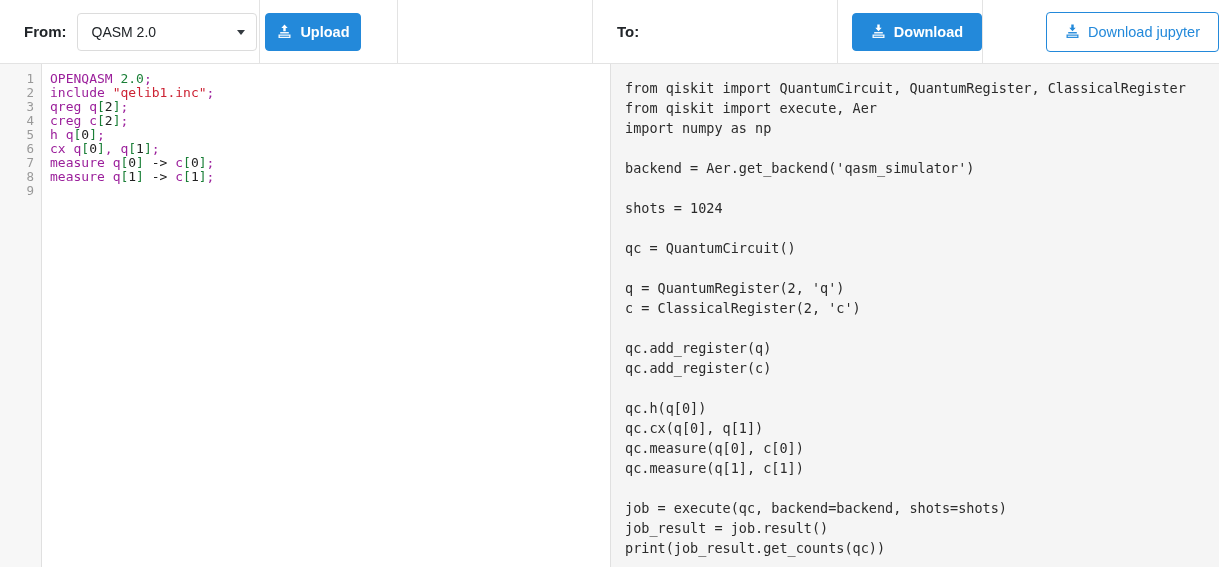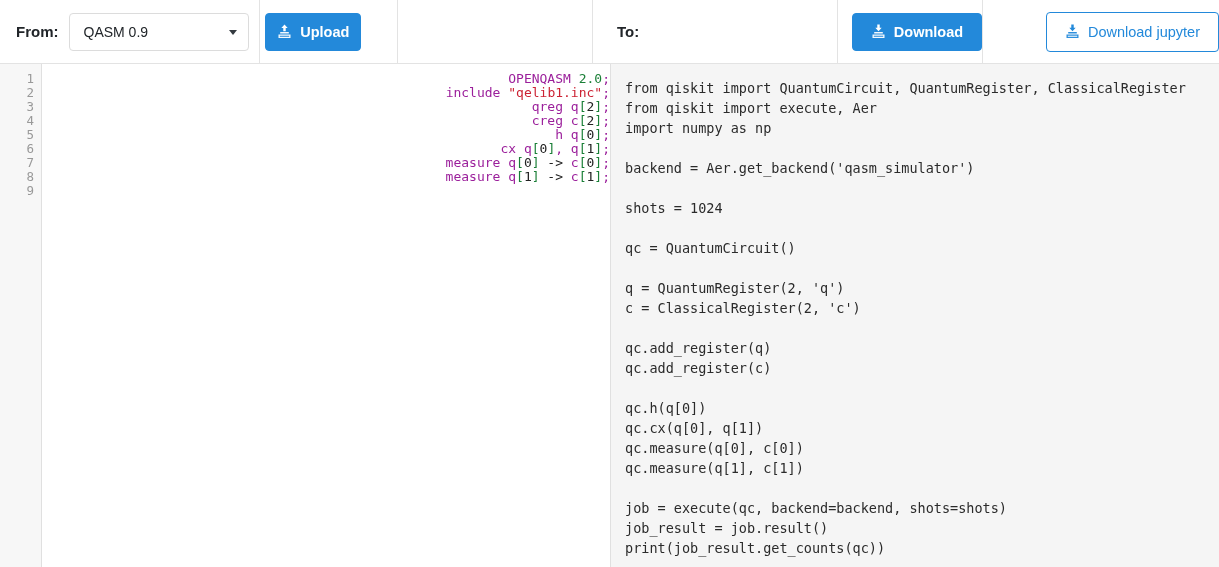--- a/index.html
+++ b/index.html
@@ -15,21 +15,21 @@
   
   .header {
     height: 64px;
     flex: 0 0 64px;
     display: flex;
     align-items: stretch;
     background: #ffffff;
     border-bottom: 1px solid #e3e3e3;
   }
   .hdr-cell { display: flex; align-items: center; height: 100%; }
-  .cell-from   { width: 267px; padding-left: 16px; }
+  .cell-from   { width: 267px; padding-left: 24px; }
   .cell-upload { width: 142px; padding-left: 5px; border-left: 1px solid #e3e3e3; }
   .cell-gap    { width: 201px; border-left: 1px solid #e3e3e3; }
   .cell-to     { width: 252px; padding-left: 24px; border-left: 1px solid #e3e3e3; }
   .cell-dl     { width: 147px; padding-left: 14px; border-left: 1px solid #e3e3e3; }
   .cell-dlj    { flex: 1; padding-left: 18px; border-left: 1px solid #e3e3e3; }
 
   .lbl {
     font-size: 15px;
     font-weight: bold;
     color: #212529;
@@ -113,21 +113,20 @@
   }
   .gutter div { height: 14px; }
   .code-left {
     flex: 1;
     padding: 8px 0 0 8px;
     font-family: "DejaVu Sans Mono", monospace;
     font-size: 13px;
     line-height: 14px;
     white-space: pre;
     overflow: hidden;
-    text-align: right;
   }
   .code-left .ln { height: 14px; }
 
   
   .t-kw   { color: #9b1f9b; }
   .t-num  { color: #1a7f37; }
   .t-str  { color: #cc2233; }
   .t-brk  { color: #1a7f37; }
   .t-pl   { color: #222222; }
 
@@ -149,21 +148,21 @@
 </head>
 <body>
 
 <div id="app">
 
   <div class="header">
 
     <div class="hdr-cell cell-from">
       <span class="lbl">From:</span>
       <div class="sel sel-from">
-        <span>QASM 0.9</span>
+        <span>QASM 2.0</span>
         <span class="caret"></span>
       </div>
     </div>
 
     <div class="hdr-cell cell-upload">
       <div class="btn btn-primary btn-upload">
         <span>
           <svg width="15" height="15" viewBox="0 0 16 16" fill="#ffffff" aria-hidden="true">
             <path d="M8 0.6 L11.4 4.2 L9.3 4.2 L9.3 7.6 L6.7 7.6 L6.7 4.2 L4.6 4.2 Z"></path>
             <rect x="3.4" y="8.6" width="9.2" height="1.5"></rect>

